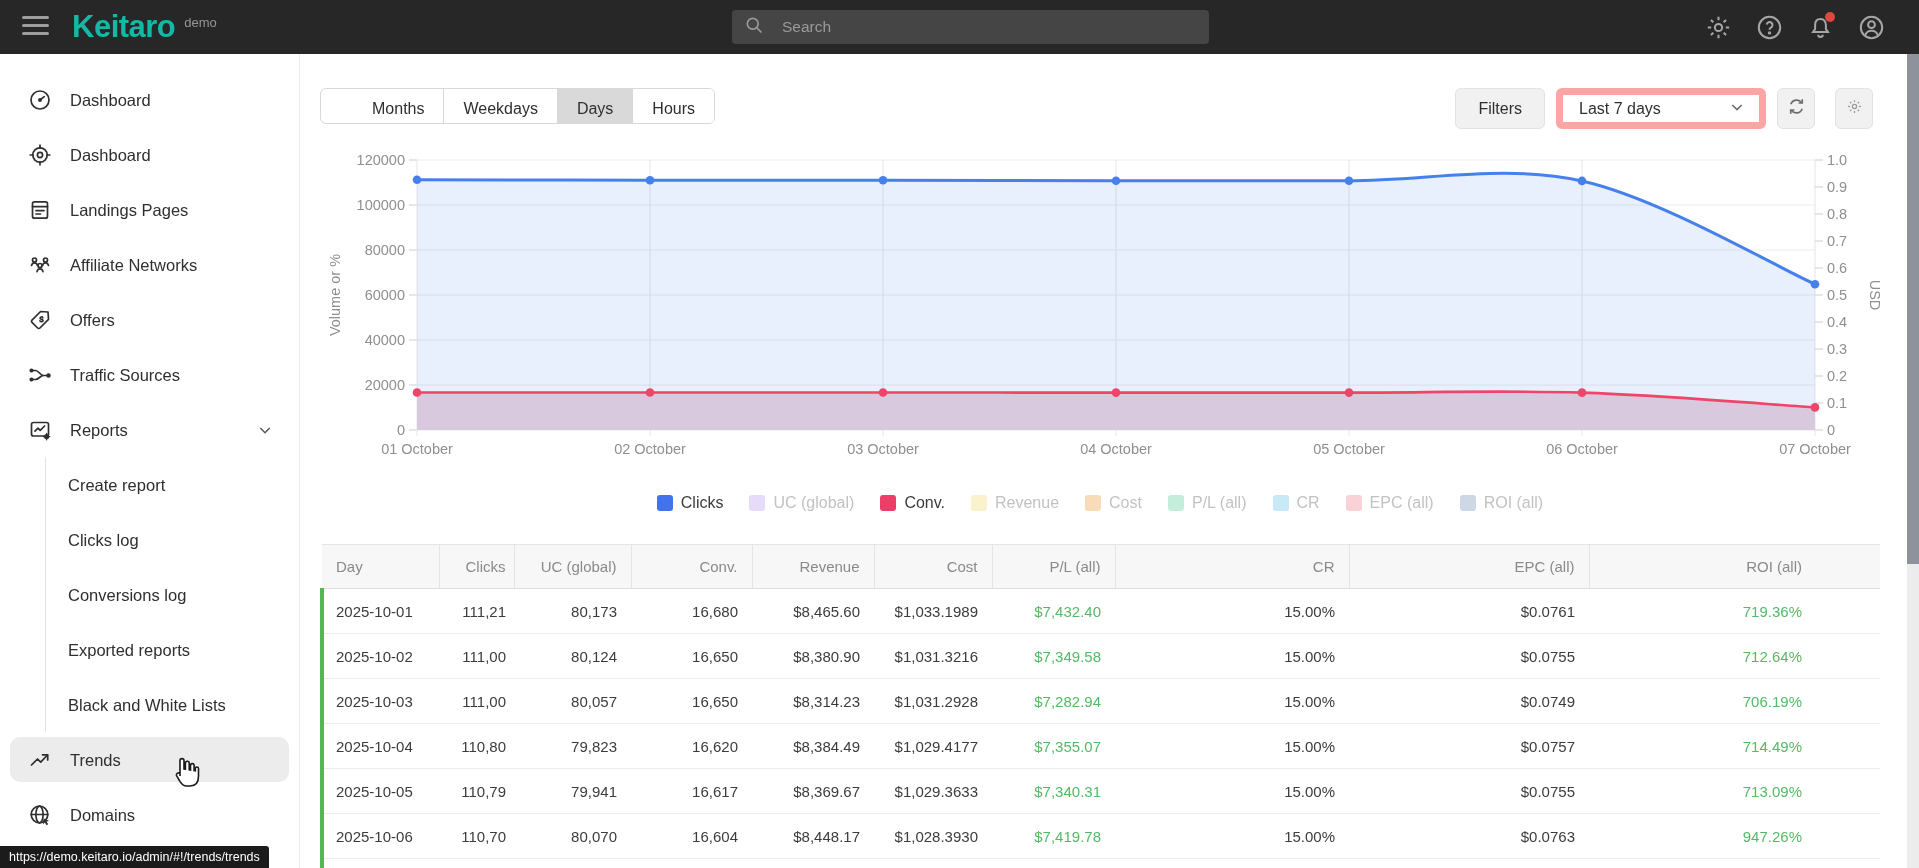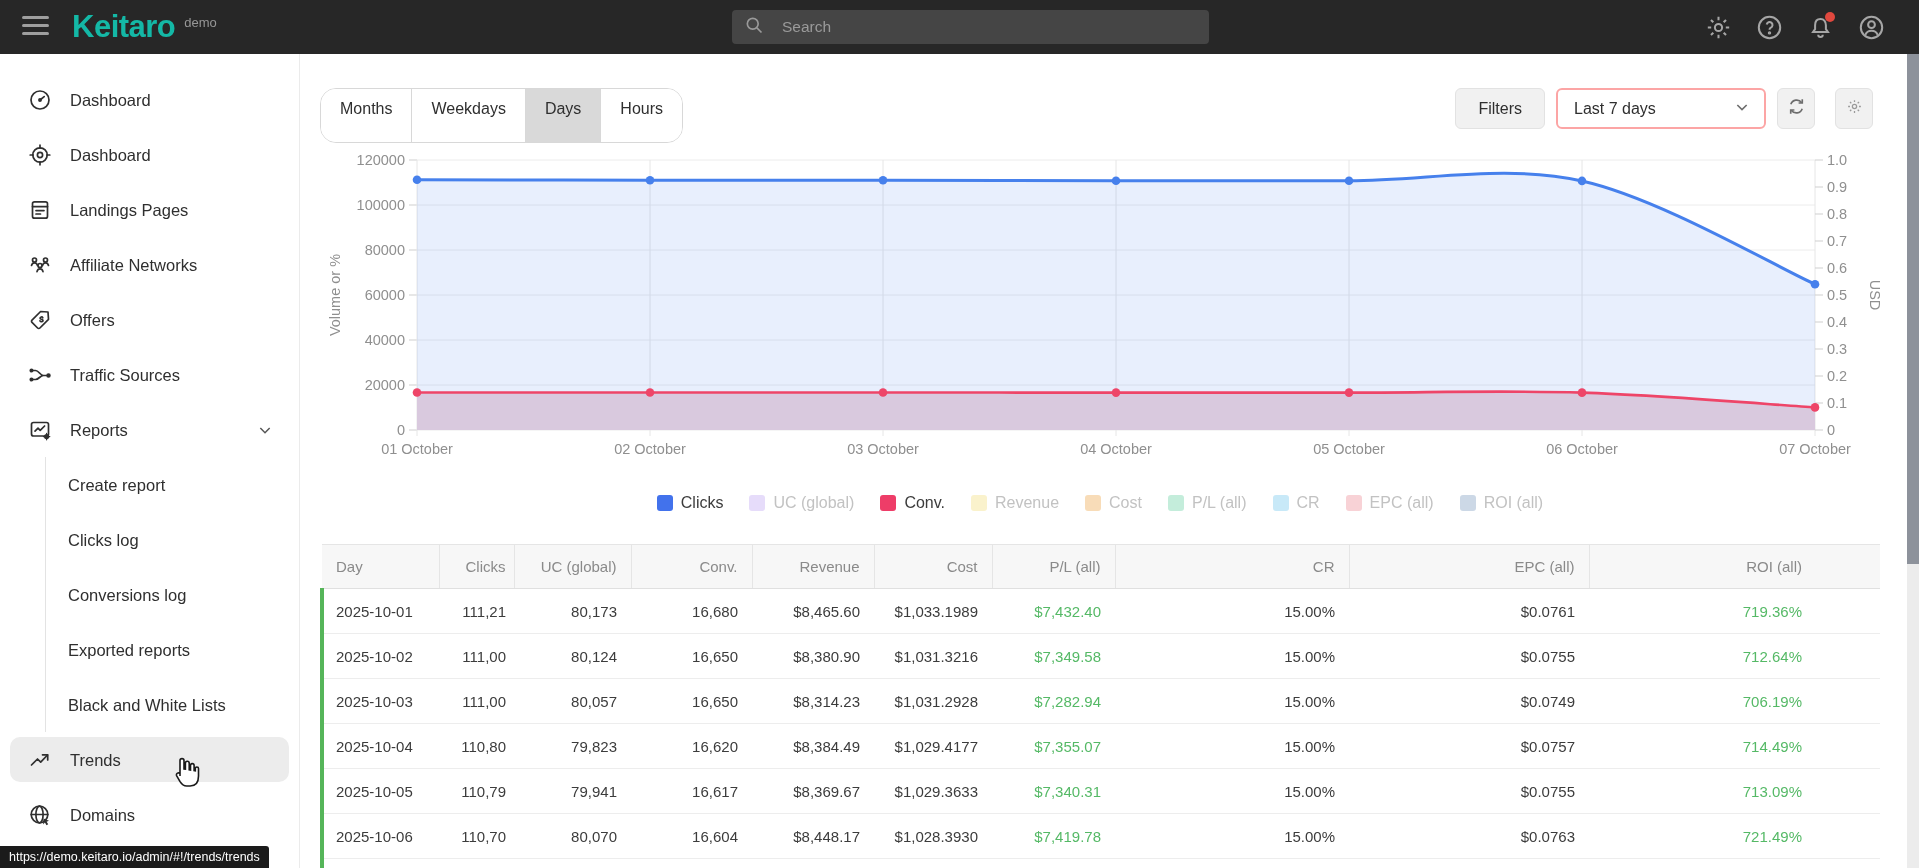--- a/index.html
+++ b/index.html
@@ -25,29 +25,29 @@
   .side-item.active .pill{display:block;}
   .side-item .ic{position:absolute;left:28px;top:50%;transform:translateY(-50%);width:24px;height:24px;}
   .side-item .lbl{position:absolute;left:70px;top:50%;transform:translateY(-50%);font-size:16.5px;color:#2f2f2f;white-space:nowrap;}
   .side-item.sub .lbl{left:68px;}
   .side-item .chev{position:absolute;right:26px;top:50%;transform:translateY(-50%);width:16px;height:16px;}
   .side-guide{position:absolute;left:45px;top:403px;width:1px;height:275px;background:#e3e3e3;}
 
   
   .content{position:absolute;left:300px;top:54px;width:1619px;height:814px;}
 
-  .tabs{position:absolute;left:20px;top:34px;height:55px;display:flex;border:1px solid #d8d8d8;border-radius:16px;overflow:hidden;box-sizing:border-box;}
+  .tabs{position:absolute;left:20px;top:34px;height:36px;display:flex;border:1px solid #d8d8d8;border-radius:6px;overflow:hidden;box-sizing:border-box;padding-left:32px;}
   .tab{padding:0 19px;line-height:39px;font-size:16px;color:#2f2f2f;border-left:1px solid #d8d8d8;cursor:pointer;background:#fff;white-space:nowrap;}
   .tab:first-child{border-left:none;}
   .tab.active{background:#d9d9d9;}
 
   .right-controls{position:absolute;top:34px;right:46px;display:flex;gap:11px;align-items:flex-end;}
   .btn{height:41px;box-sizing:border-box;border-radius:6px;display:flex;align-items:center;justify-content:center;cursor:pointer;}
   .btn-filters{padding:0 22px;background:#f1f1f1;border:1px solid #e2e2e2;font-size:16px;color:#2f2f2f;}
-  .select{width:210px;height:41px;background:#fff;border:2px solid #fca5a5;border-radius:6px;display:flex;align-items:center;justify-content:space-between;padding:0 14px 0 16px;box-sizing:border-box;font-size:16px;color:#2f2f2f;cursor:pointer;}
+  .select{width:210px;height:41px;background:#fff;border:7px solid #fca5a5;border-radius:6px;display:flex;align-items:center;justify-content:space-between;padding:0 14px 0 16px;box-sizing:border-box;font-size:16px;color:#2f2f2f;cursor:pointer;}
   .btn-sq{width:38px;background:#f1f1f1;border:1px solid #e2e2e2;}
   .btn-gear{margin-left:9px;}
 
   .chart-wrap{position:absolute;left:20px;top:96px;width:1560px;height:312px;}
   .legend{position:absolute;left:20px;top:440px;width:1560px;display:flex;justify-content:center;align-items:center;gap:26px;}
   .leg-item{display:flex;align-items:center;gap:8px;cursor:pointer;}
   .leg-sw{width:16px;height:16px;border-radius:3px;}
   .leg-lb{font-size:16px;color:#3c3c3c;}
   .leg-item.off .leg-lb{color:#c2c2c2;}
 
@@ -473,21 +473,21 @@
             <tr>
               <td class="">2025-10-06</td>
               <td class="cc">110,70</td>
               <td class="">80,070</td>
               <td class="">16,604</td>
               <td class="">$8,448.17</td>
               <td class="">$1,028.3930</td>
               <td class="green">$7,419.78</td>
               <td class="">15.00%</td>
               <td class="">$0.0763</td>
-              <td class="roi green">721.49%</td>
+              <td class="roi green">947.26%</td>
             </tr>
             <tr>
               <td class="">2025-10-07</td>
               <td class="cc">44,49</td>
               <td class="">44,457</td>
               <td class="">6,648</td>
               <td class="">$3,352.94</td>
               <td class="">$412.5938</td>
               <td class="green">$2,940.35</td>
               <td class="">14.94%</td>

